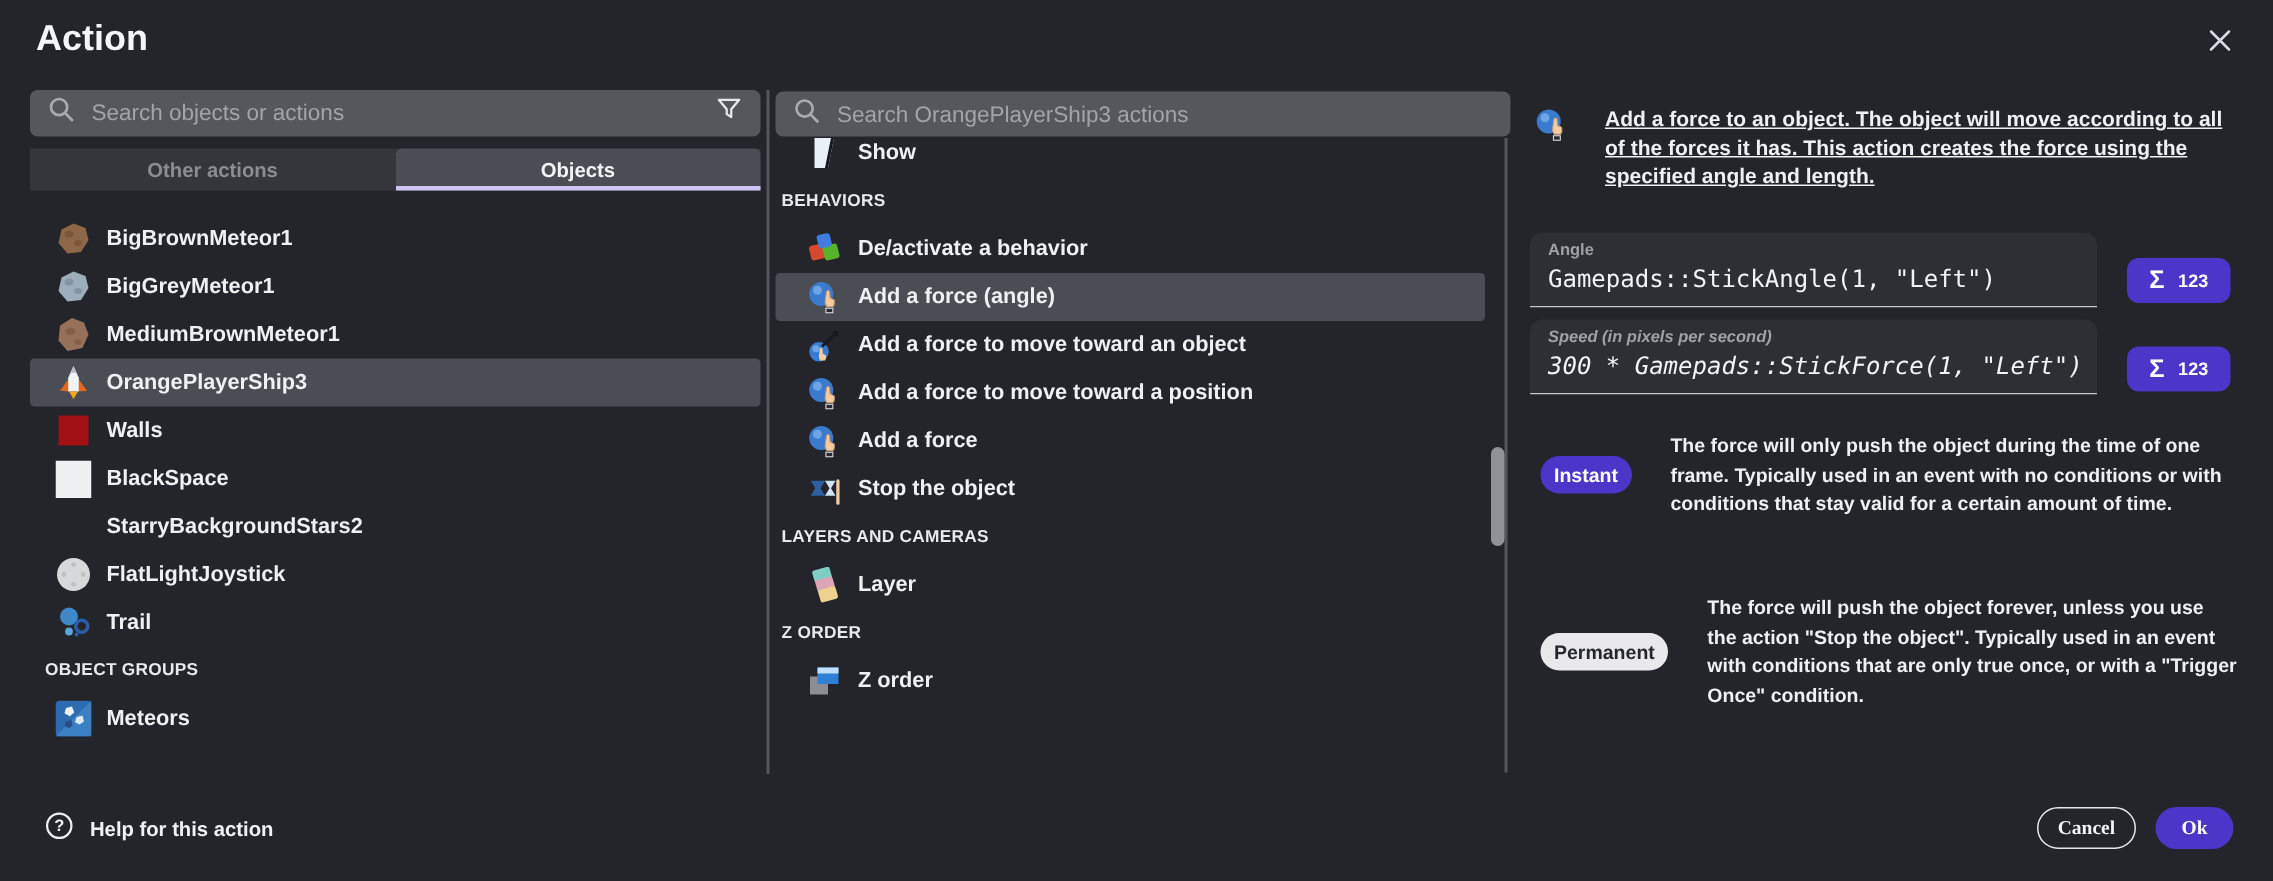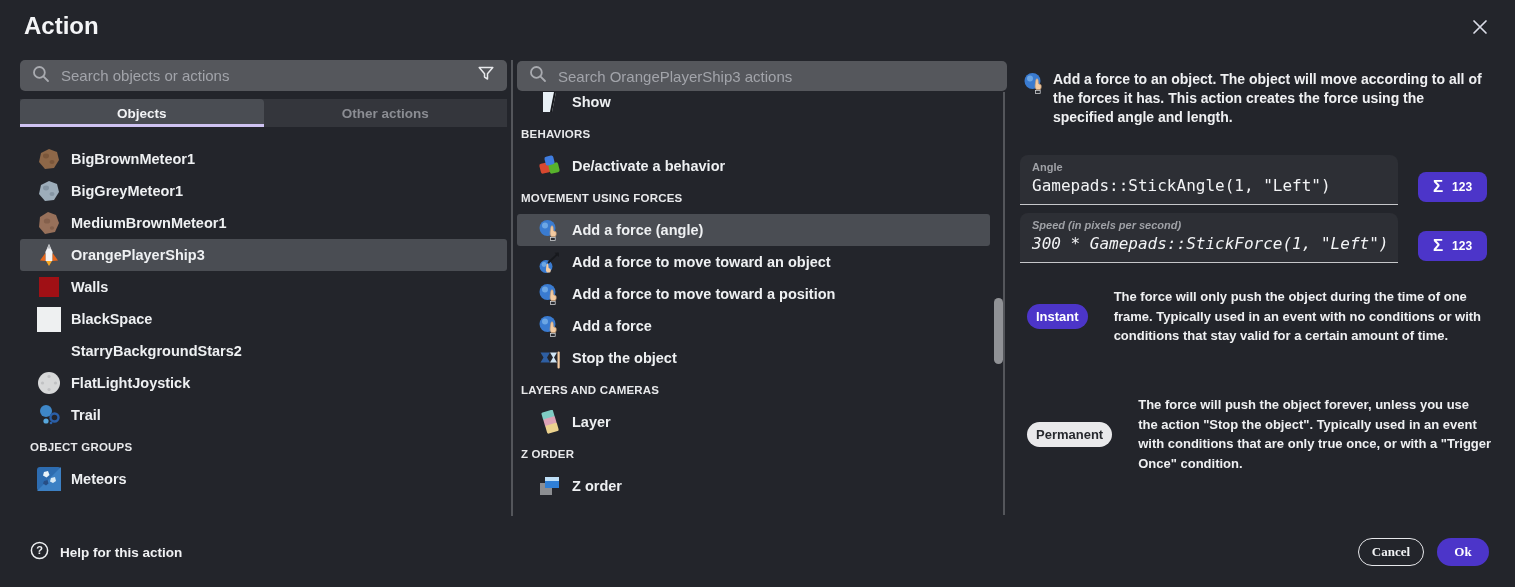--- a/index.html
+++ b/index.html
@@ -33,21 +33,21 @@
   .row-icon { width:26px; height:26px; flex:none; display:flex; align-items:center; justify-content:center; }
   .row-label { font-size:14.5px; font-weight:700; color:#eef0f2; white-space:nowrap; }
   .section-header { height:32px; display:flex; align-items:center; font-size:11.5px; font-weight:700; letter-spacing:.2px; color:#e8e9eb; }
   .left-list .section-header { padding-left:10px; }
   .mid-list  .section-header { padding-left:4px; }
 
   .vline { position:absolute; width:2px; background:#54565b; }
   .scroll-thumb { position:absolute; left:994px; top:298px; width:9px; height:66px; border-radius:5px; background:#909296; cursor:grab; }
 
   
-  .desc-row { position:absolute; left:1022px; top:70px; width:466px; display:flex; gap:5px; }
+  .desc-row { position:absolute; left:1022px; top:70px; width:466px; display:flex; gap:22px;text-decoration:underline; }
   .desc-text { font-size:14px; font-weight:600; line-height:19px; color:#eff0f2; width:432px; }
 
   .field { position:absolute; left:1020px; width:378px; height:50px; background:#2d2f35; border-radius:8px 8px 0 0; border-bottom:1px solid #c6c7ca; padding:6px 12px 0; cursor:text; }
   .field-label { font-size:11px; font-weight:600; color:#9fa1a6; }
   .field-value { font-family:"DejaVu Sans Mono", monospace; font-size:16px; color:#f2f3f5; margin-top:3px; white-space:nowrap; }
 
   .expr-btn { position:absolute; left:1418px; width:69px; height:30px; background:var(--accent,#4c35c9); border:none; border-radius:8px; display:flex; align-items:center; justify-content:center; gap:9px; color:#fff; cursor:pointer; }
   .expr-sigma { font-size:17px; font-weight:700; }
   .expr-123 { font-size:12px; font-weight:700; }
 
@@ -84,25 +84,25 @@
   </span>
   <input placeholder="Search objects or actions" style="">
   <span style="cursor:pointer;">
     <svg width="18" height="18" viewBox="0 0 18 18">
         <path d="M2.2 2.5h13.6l-5.3 6.3v5.2l-3-1.9V8.8z" fill="none" stroke="#e8e9ec" stroke-width="1.5" stroke-linejoin="round"></path>
       </svg>
   </span>
 </div>
 
 <div class="tabbar">
+  <div class="tab">
+    <span>Other actions</span>
+  </div>
   <div class="tab active">
     <span>Objects</span>
-  </div>
-  <div class="tab">
-    <span>Other actions</span>
   </div>
 </div>
 
 <div class="list left-list" id="left-list" style="left:20px;top:143px;width:487px;">
     <div class="row">
       <span class="row-icon">
         <svg width="24" height="24" viewBox="0 0 24 24">
           <polygon points="12,2 20,5 22,13 17,21 8,22 2,15 4,6" fill="#8d6748"></polygon>
           <ellipse cx="9" cy="9" rx="3" ry="2.4" fill="#7a563a"></ellipse>
           <ellipse cx="15" cy="15" rx="2.5" ry="2" fill="#7a563a"></ellipse>
@@ -225,21 +225,20 @@
     <div class="row">
       <span class="row-icon">
         <svg width="24" height="24" viewBox="0 0 24 24">
           <rect x="2" y="9" width="10" height="10" rx="2" transform="rotate(-14 7 14)" fill="#d8482f"></rect>
           <rect x="11" y="9" width="10" height="10" rx="2" transform="rotate(-14 16 14)" fill="#58b32c"></rect>
           <rect x="7" y="2" width="9" height="9" rx="2" transform="rotate(-14 11.5 6.5)" fill="#3f7de0"></rect>
         </svg>
       </span>
       <span class="row-label">De/activate a behavior</span>
     </div>
-    <div class="section-header">MOVEMENT USING FORCES</div>
     <div class="row selected">
       <span class="row-icon">
         <svg width="24" height="24" viewBox="0 0 24 24">
           <circle cx="9.5" cy="10" r="8" fill="#3a7bd0"></circle>
           <circle cx="7" cy="7.5" r="3" fill="#6ca6e4"></circle>
           <path d="M13 8.5 q1-1.6 2 0 l.4 4.2 2.6 1.2 q.8 2.6 -.6 4.6 l-4.2 0 q-1.6 -2.2 -1 -4.6 z" fill="#f4cba1" stroke="#c79d75" stroke-width="0.7"></path>
           <rect x="12.6" y="19.5" width="4.6" height="3" fill="#2b2d33" stroke="#dfe0e3" stroke-width="0.7"></rect>
         </svg>
       </span>
       <span class="row-label">Add a force (angle)</span>

